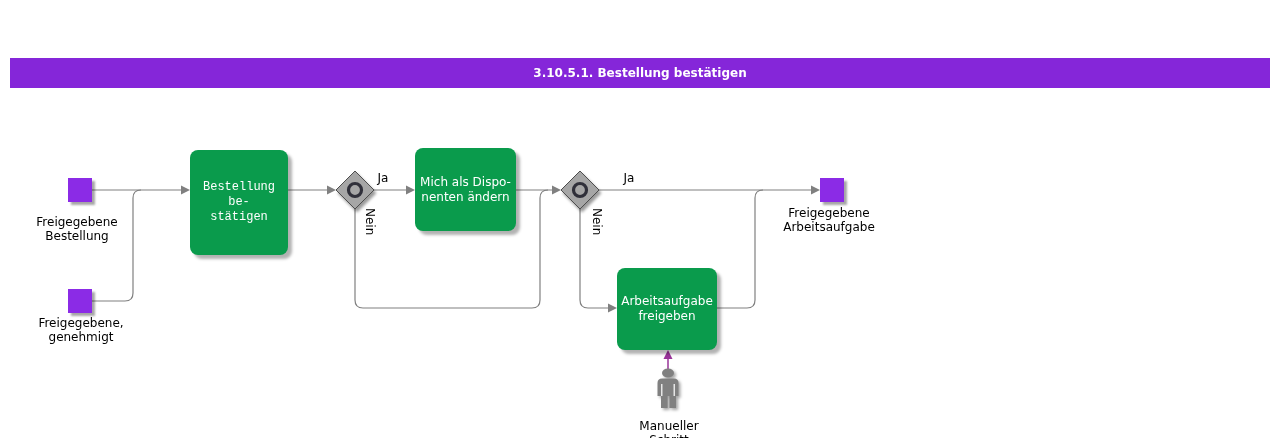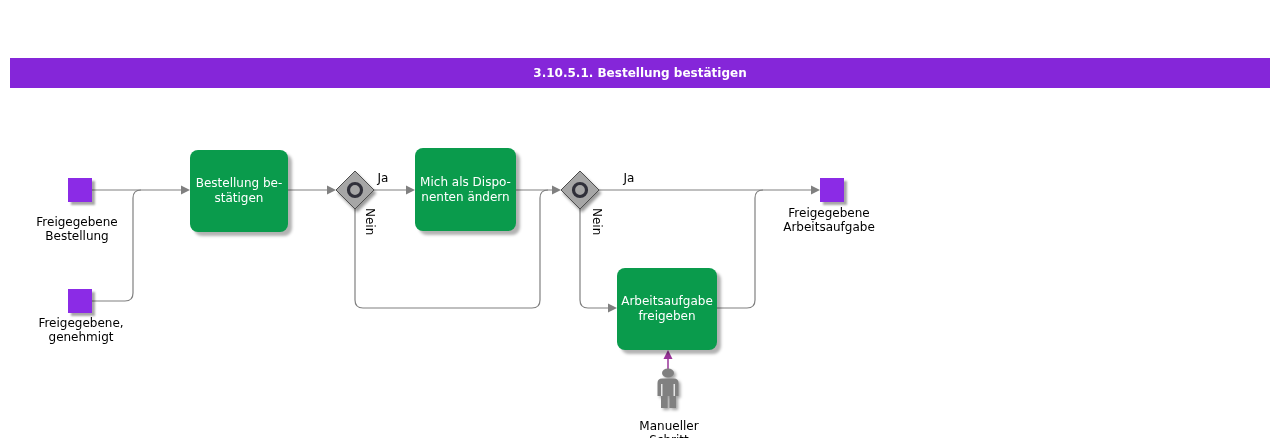--- a/index.html
+++ b/index.html
@@ -18,21 +18,21 @@
   .manual-arrow{fill:var(--manual_flow,#993399);stroke:none;}
   .person{fill:var(--person_fill,#808080);filter:drop-shadow(2px 2px 1.5px rgba(0,0,0,0.35));}
   .person-gap{stroke:#fff;stroke-width:1.2;}
   .event{position:absolute;width:24px;height:24px;background:var(--event_fill,#8B2BE6);
          box-shadow:3px 3px 2px rgba(0,0,0,0.35);}
   #e1{left:68px;top:178px;} #e2{left:68px;top:289px;} #e3{left:820px;top:178px;}
   .task{position:absolute;background:var(--task_fill,#0A9B4C);border-radius:8px;
         color:var(--task_text,#fff);display:flex;align-items:center;justify-content:center;
         text-align:center;font-size:12px;line-height:15px;white-space:pre-line;
         box-shadow:4px 4px 3px rgba(0,0,0,0.30);}
-  #t1{left:190px;top:150px;width:98px;height:82px;}
+  #t1{left:190px;top:150px;width:98px;height:105px;font-family:Liberation Mono, monospace;}
   #t2{left:415px;top:148px;width:101px;height:83px;}
   #t3{left:617px;top:268px;width:100px;height:82px;}
   .lbl{position:absolute;color:var(--label_text,#000);font-size:12px;line-height:14px;
        text-align:center;white-space:pre-line;}
   #l-e1{left:17px;top:215px;width:120px;}
   #l-e2{left:21px;top:316px;width:120px;}
   #l-e3{left:769px;top:206px;width:120px;}
   #l-q1{left:285px;top:123px;width:140px;}
   #l-q2{left:510px;top:122px;width:140px;}
   #l-ja1{left:372px;top:171px;width:22px;}

